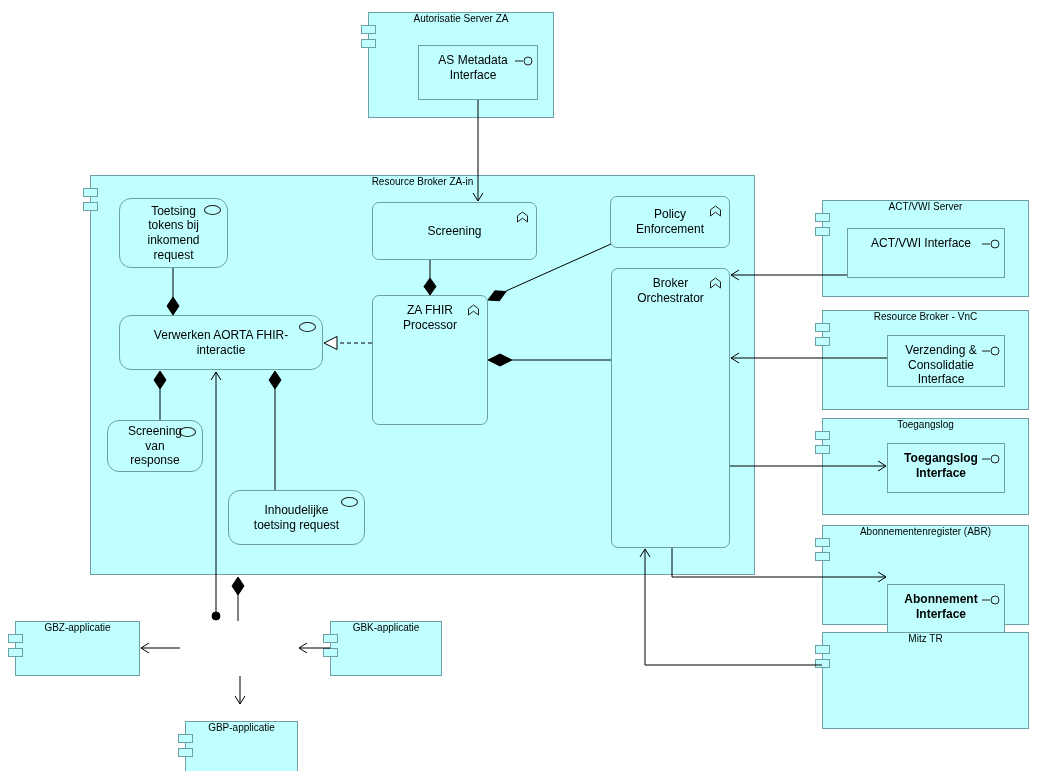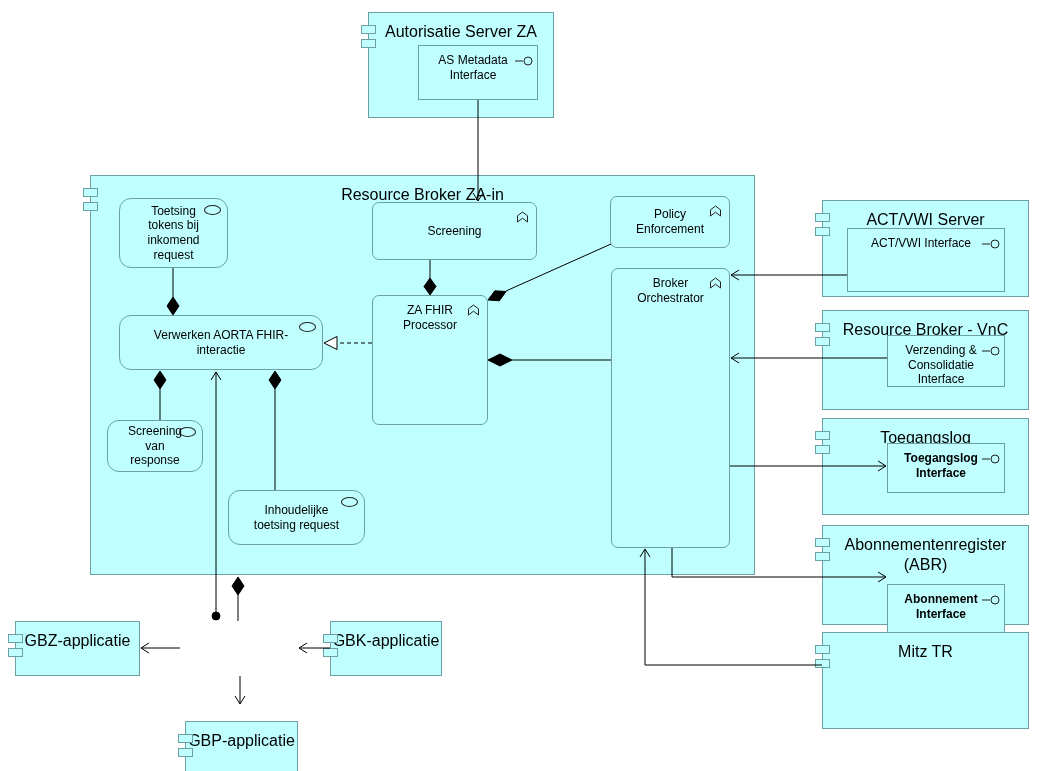--- a/index.html
+++ b/index.html
@@ -12,21 +12,21 @@
   .component, .container-box { border-radius:0; }
   .service { border-radius:12px; display:flex; }
   .function { border-radius:7px; display:flex; }
   .interface { display:flex; }
 
   .node .label { flex:1; display:flex; align-items:center; justify-content:center; text-align:center; padding:2px 8px; }
   .service .label { padding:2px 14px; }
   .top-text .label { align-items:flex-start; padding-top:7px; }
   .interface .label { align-items:flex-start; padding:7px 16px 2px 6px; }
 
-  .title { text-align:center; padding-top:9px; font-size:16px; }
+  .title { text-align:center; padding-top:0; font-size:10px; }
 
   .tab { position:absolute; left:-8px; width:15px; height:9px; background:var(--fill); border:1px solid var(--border); }
   .tab.t1 { top:12px; }
   .tab.t2 { top:26px; }
 
   .icon { position:absolute; }
   .icon.oval { top:6px; right:6px; width:17px; height:10px; border:1px solid #222; border-radius:50%; }
   .icon.chevron { top:8px; right:7px; }
   .icon.chevron svg path { fill:none; stroke:#222; stroke-width:1; }
   .icon.lollipop { top:9px; right:4px; }
@@ -107,21 +107,21 @@
           <path d="M1.5,11 L1.5,4.8 L6.5,1 L11.5,4.8 L11.5,11 L6.5,7.2 Z"></path>
         </svg></span>
     <div class="label">Broker Orchestrator</div>
   </div>
 
   <div class="node component" style="left:822px;top:200px;width:207px;height:97px;">
     <span class="tab t1"></span>
     <span class="tab t2"></span>
     <div class="title">ACT/VWI Server</div>
   </div>
-  <div class="node interface" style="left:847px;top:228px;width:158px;height:64px;">
+  <div class="node interface" style="left:847px;top:228px;width:158px;height:50px;">
     <span class="icon lollipop"><svg width="18" height="10" viewBox="0 0 18 10">
           <line x1="0" y1="5" x2="8" y2="5"></line>
           <circle cx="13" cy="5" r="4"></circle>
         </svg></span>
     <div class="label">ACT/VWI Interface</div>
   </div>
 
   <div class="node component" style="left:822px;top:310px;width:207px;height:100px;">
     <span class="tab t1"></span>
     <span class="tab t2"></span>

